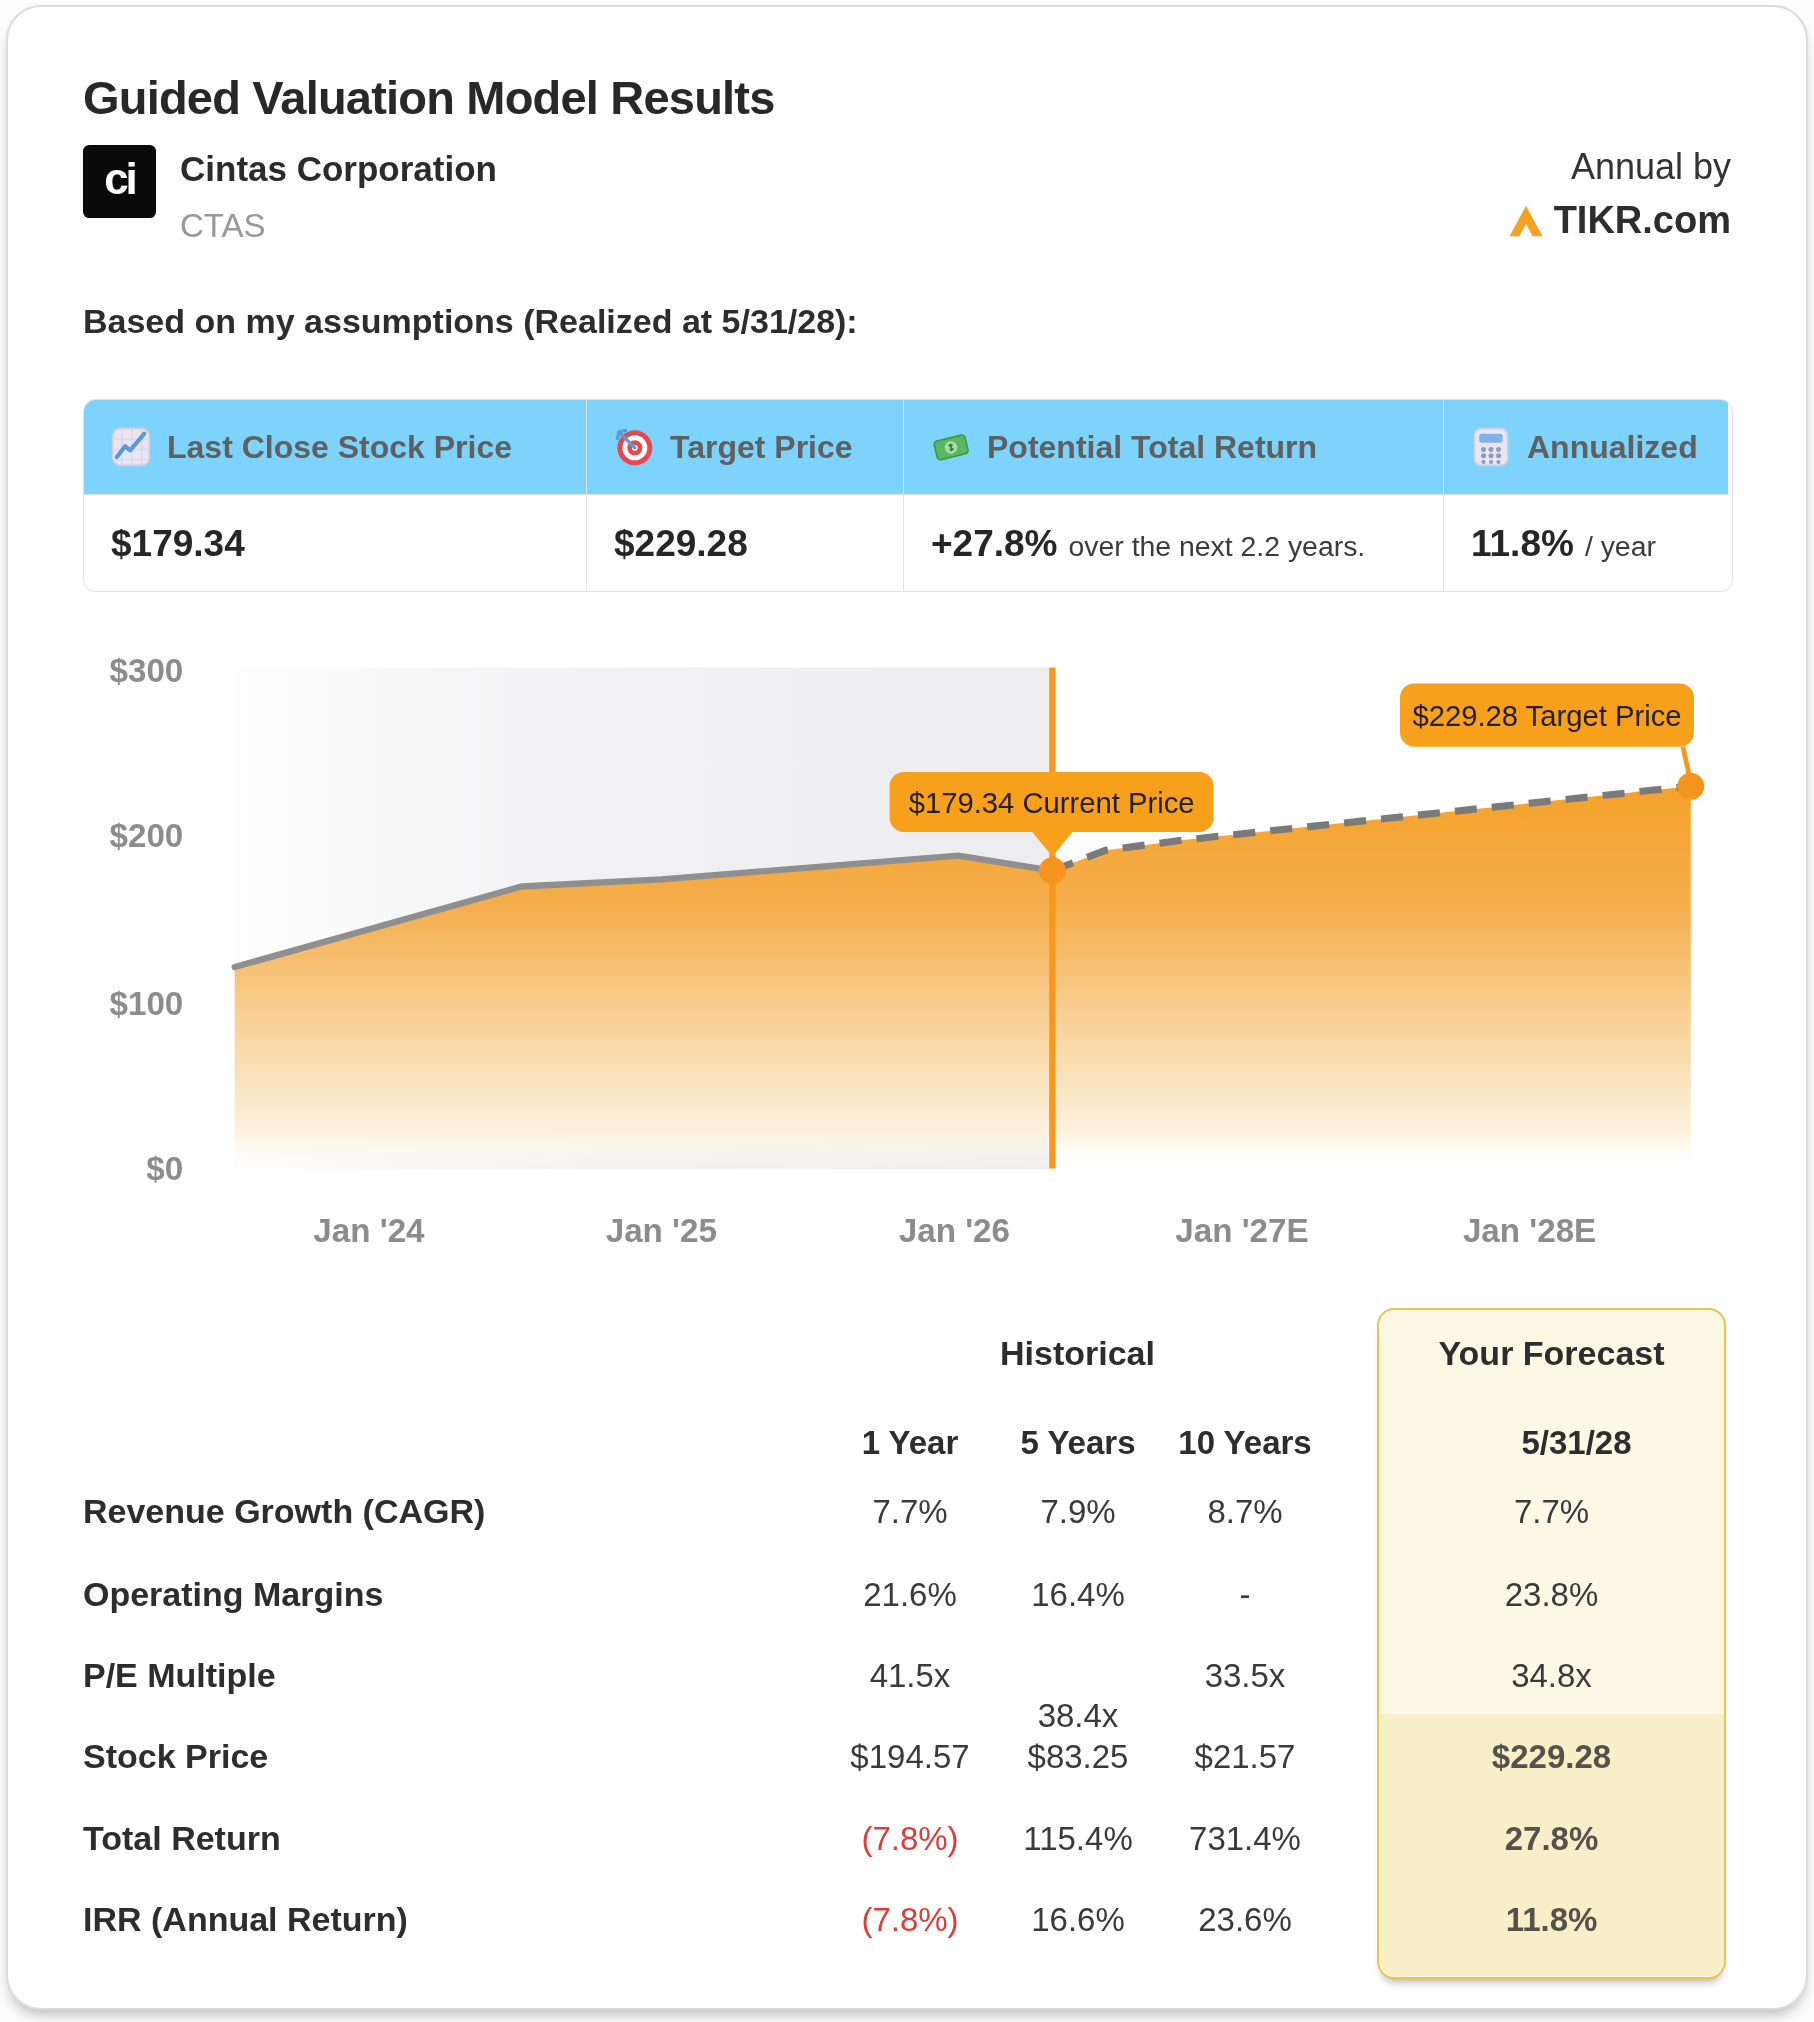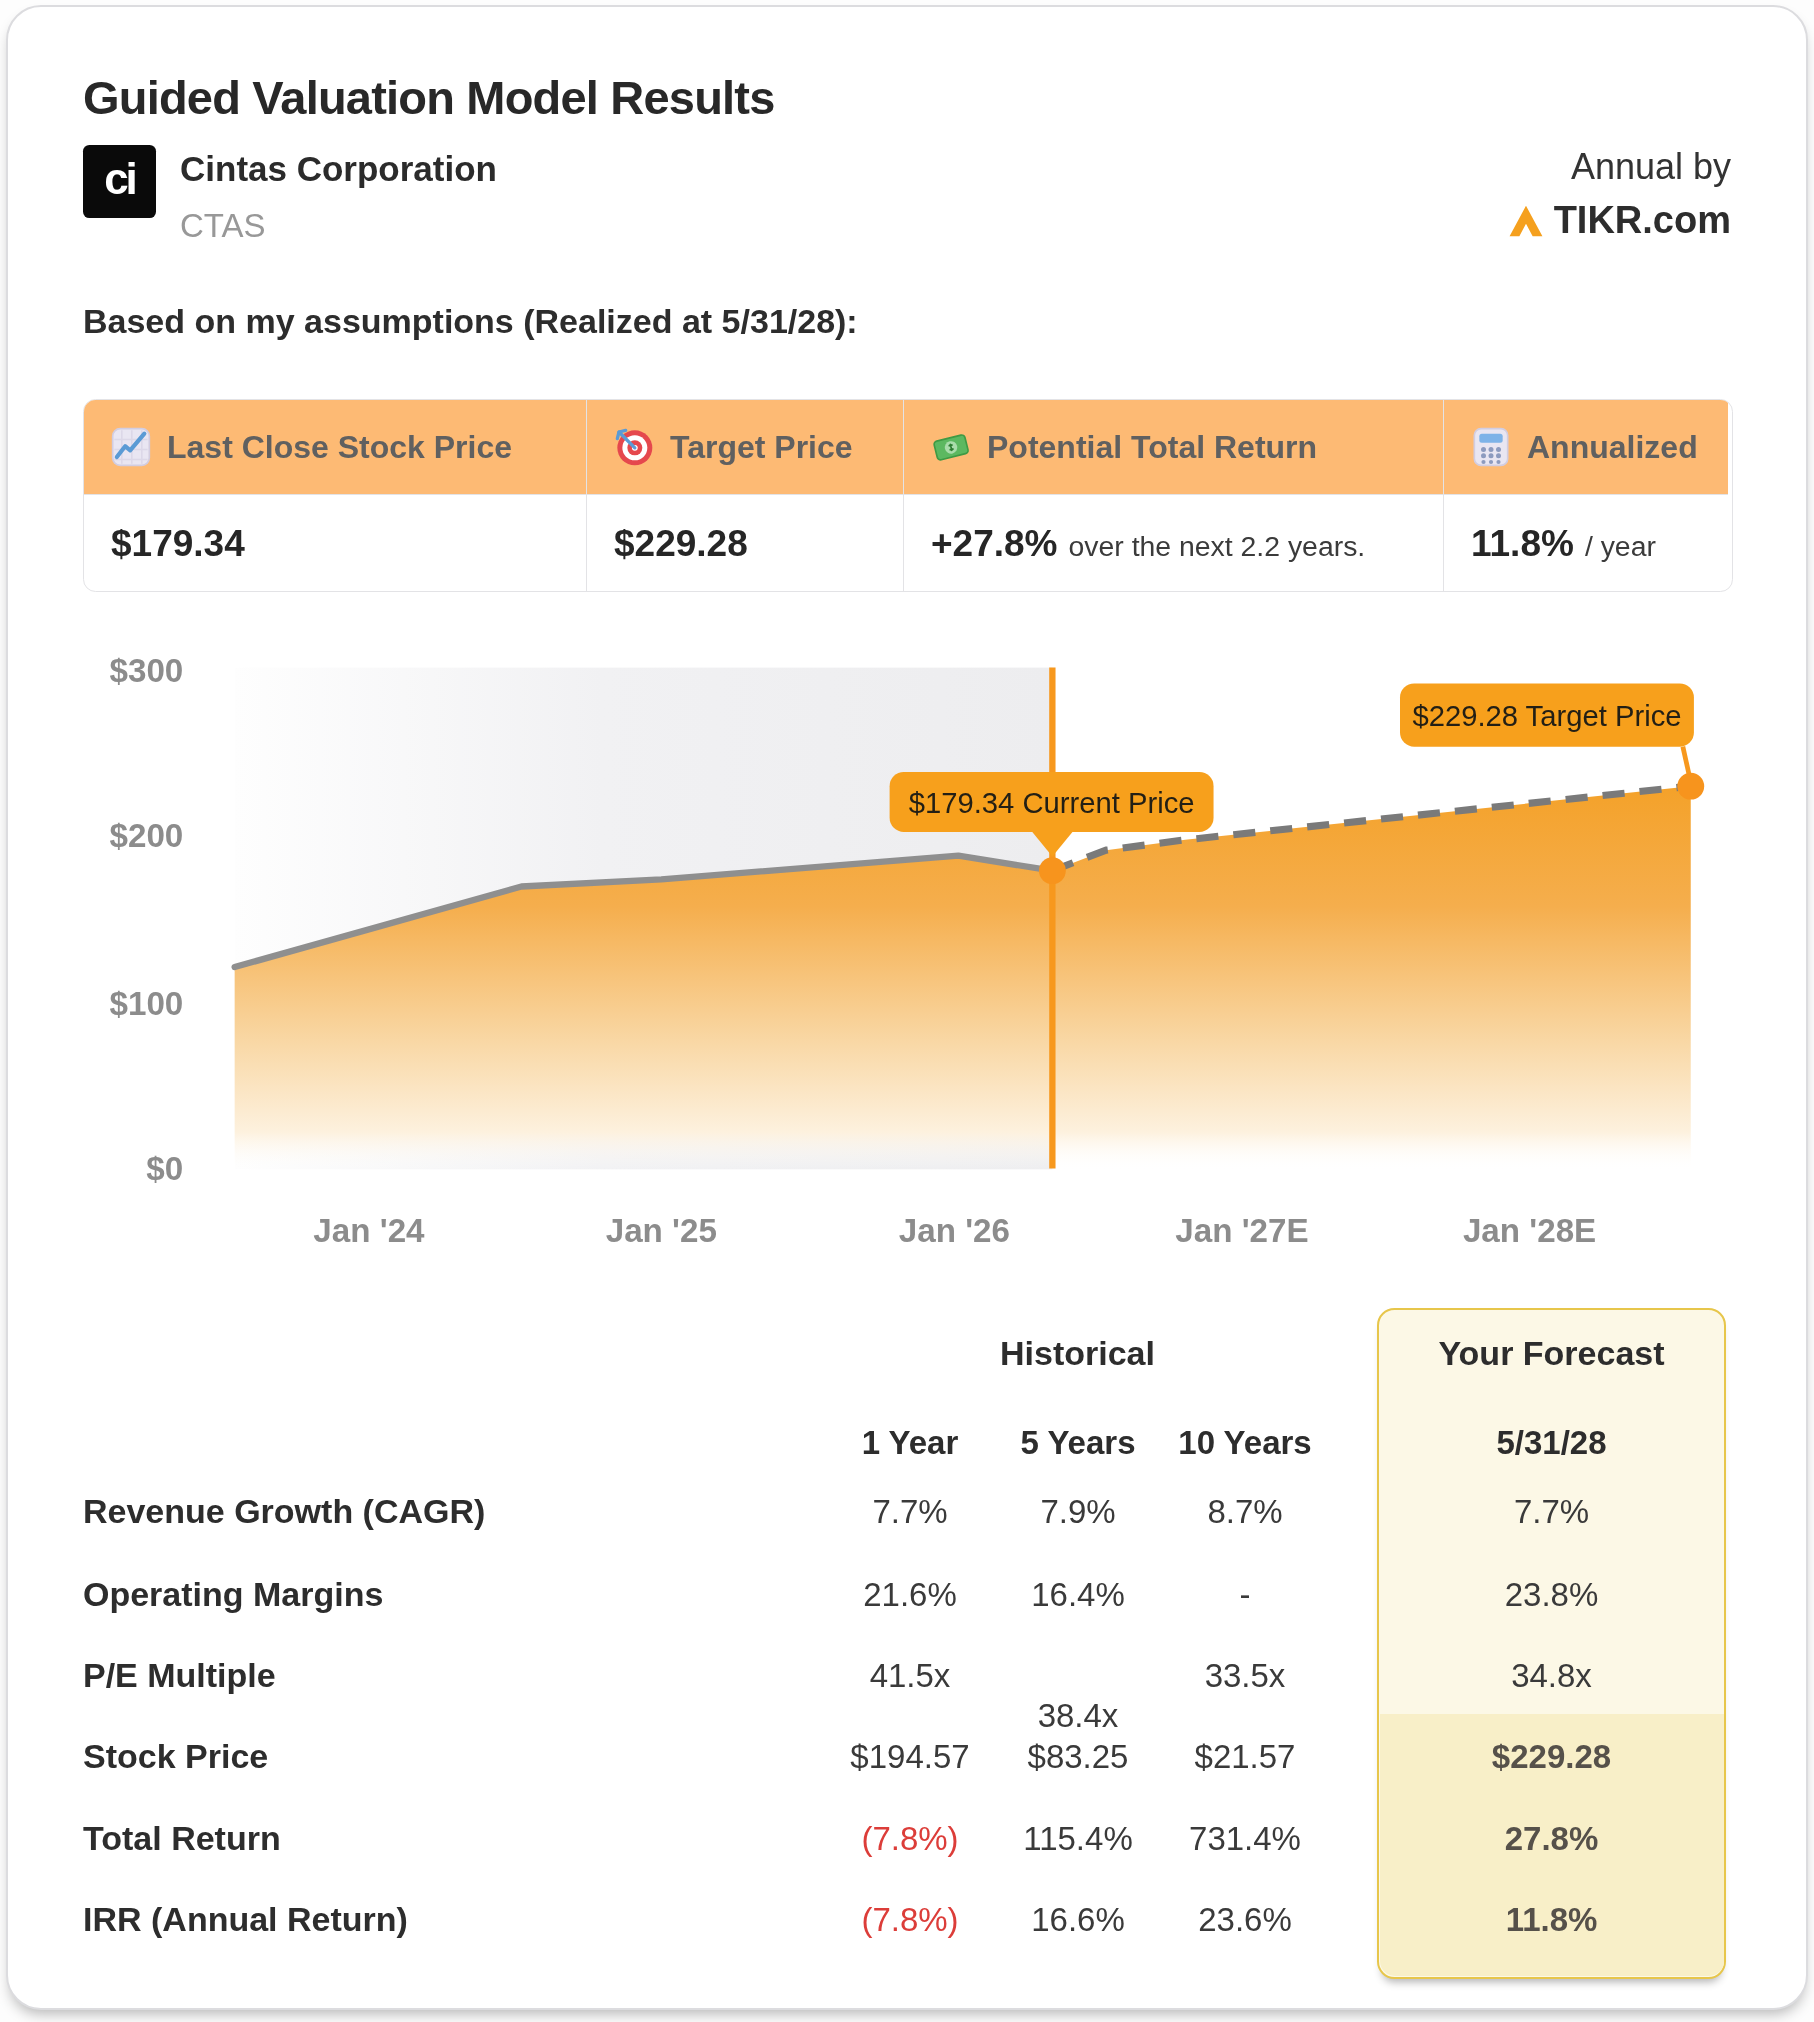--- a/index.html
+++ b/index.html
@@ -18,21 +18,21 @@
   .company-ticker{position:absolute;left:180px;top:207px;font-size:33px;color:#989898;z-index:2;}
   .powered{position:absolute;right:83px;top:146px;text-align:right;z-index:2;}
   .powered-line1{font-size:36px;color:#333;}
   .powered-line2{margin-top:11px;display:flex;justify-content:flex-end;align-items:center;gap:9.5px;font-size:38px;font-weight:700;color:#2d2d2d;}
   .assumptions{position:absolute;left:83px;top:302px;font-size:34px;font-weight:700;color:#2d2d2d;z-index:2;}
 
   
   .stats-table{position:absolute;left:83px;top:399px;width:1648px;z-index:2;
                display:grid;grid-template-columns:503px 317px 540px 284px;
                border:1.6px solid #e3e3e6;border-radius:12.6px;overflow:hidden;background:#fff;}
-  .stats-head{height:95px;background:#fdba74;border-bottom:1.6px solid #e3e3e6;
+  .stats-head{height:95px;background:#7dd3fc;border-bottom:1.6px solid #e3e3e6;
               display:flex;align-items:center;gap:16px;padding-left:27px;box-sizing:border-box;
               font-size:32px;font-weight:700;color:#606060;}
   .stats-val{height:96px;display:flex;align-items:baseline;padding-left:27px;padding-top:30px;box-sizing:border-box;}
   .sep{border-right:1.6px solid #e3e3e6;}
   .v-main{font-size:37px;font-weight:700;color:#262626;line-height:1;}
   .v-suffix{font-size:28.4px;color:#3b3b3b;margin-left:11px;line-height:1;}
   .stat-icon{width:40px;height:40px;flex:0 0 40px;}
 
   
   .chart-svg{position:absolute;left:0;top:632px;z-index:1;}
@@ -195,21 +195,21 @@
 <div class="metrics">
   <div class="forecast-panel"></div>
   <div class="forecast-inner"></div>
 
   <div class="group-head" style="left:743px;width:503px;">Historical</div>
   <div class="group-head" style="left:1294px;width:349px;">Your Forecast</div>
 
   <div class="col-head" style="left:743px;width:168px;">1 Year</div>
   <div class="col-head" style="left:911px;width:168px;">5 Years</div>
   <div class="col-head" style="left:1078px;width:168px;">10 Years</div>
-  <div class="col-head" style="left:1294px;width:349px;">5/31/28</div>
+  <div class="col-head" style="left:1294px;width:349px;padding-left:25px;">5/31/28</div>
 
   <div id="metrics-rows">
       <div class="metric-row" style="top: 179px;">
         <div class="metric-label">Revenue Growth (CAGR)</div>
         <div class="metric-cell" style="left: 743px; width: 168px;">7.7%</div>
         <div class="metric-cell" style="left: 911px; width: 168px;">7.9%</div>
         <div class="metric-cell" style="left: 1078px; width: 168px;">8.7%</div>
         <div class="metric-cell" style="left: 1294px; width: 349px;">7.7%</div>
       </div>
       <div class="metric-row" style="top: 262px;">

